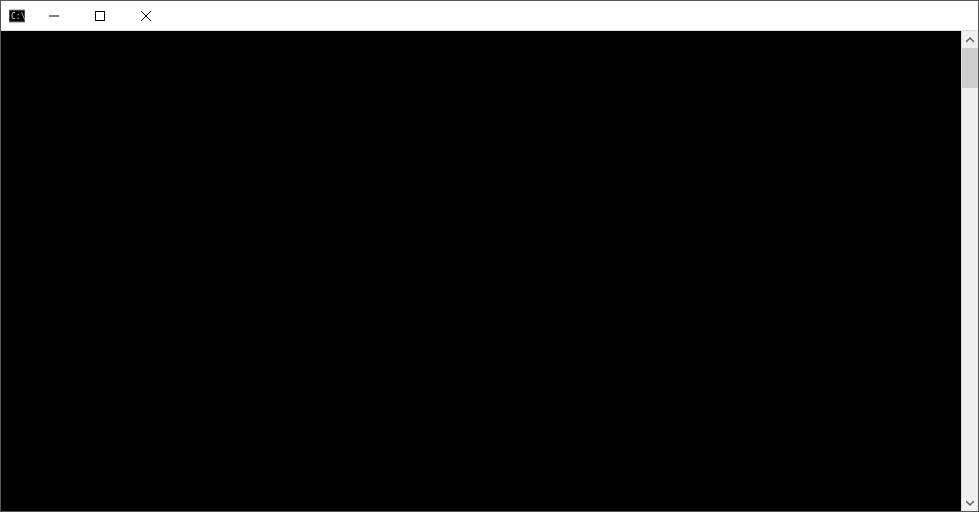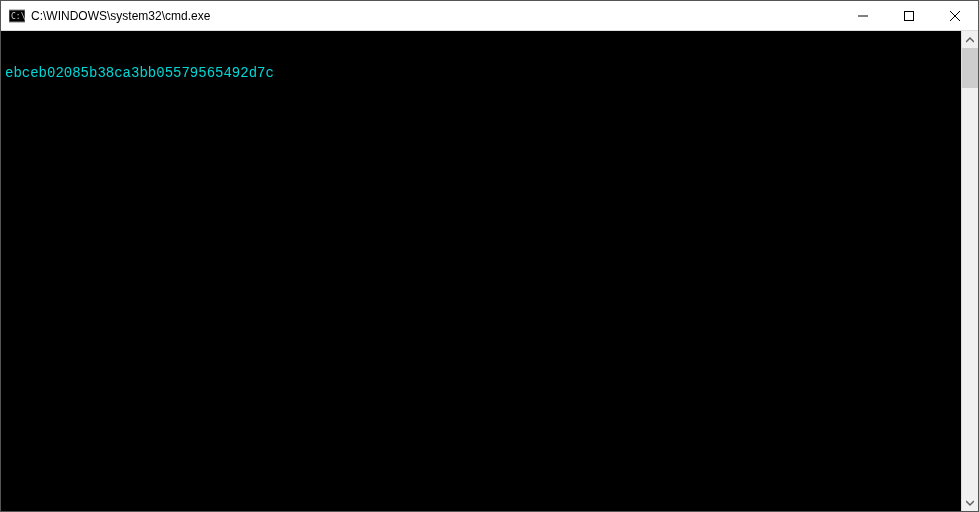--- a/index.html
+++ b/index.html
@@ -126,21 +126,20 @@
 <body>
 
 <div class="window">
   <div class="titlebar">
     <div class="app-icon">
       <svg viewBox="0 0 16 16">
         <rect x="0" y="2" width="16" height="12" fill="#000" stroke="#888" stroke-width="1"></rect>
         <text x="2" y="11" font-size="8" fill="#ccc" font-family="monospace">C:\</text>
       </svg>
     </div>
-    <div class="title-text">C:\WINDOWS\system32\cmd.exe</div>
     <div class="window-controls">
       <button class="win-btn">
         <svg viewBox="0 0 10 10">
           <line x1="0" y1="5" x2="10" y2="5" stroke="#000" stroke-width="1"></line>
         </svg>
       </button>
       <button class="win-btn">
         <svg viewBox="0 0 10 10">
           <rect x="0.5" y="0.5" width="9" height="9" fill="none" stroke="#000" stroke-width="1"></rect>
         </svg>
@@ -148,21 +147,20 @@
       <button class="win-btn close">
         <svg viewBox="0 0 10 10">
           <line x1="0" y1="0" x2="10" y2="10" stroke="#000" stroke-width="1"></line>
           <line x1="10" y1="0" x2="0" y2="10" stroke="#000" stroke-width="1"></line>
         </svg>
       </button>
     </div>
   </div>
   <div class="body-area">
     <div class="terminal">
-      <div class="term-line">ebceb02085b38ca3bb05579565492d7c</div>
       <div class="term-blank"></div>
     </div>
     <div class="scrollbar">
       <div class="sb-btn">
         <svg viewBox="0 0 8 8">
           <path d="M0 6 L4 2 L8 6" fill="none" stroke="#606060" stroke-width="1.5"></path>
         </svg>
       </div>
       <div class="sb-track">
         <div class="sb-thumb"></div>

